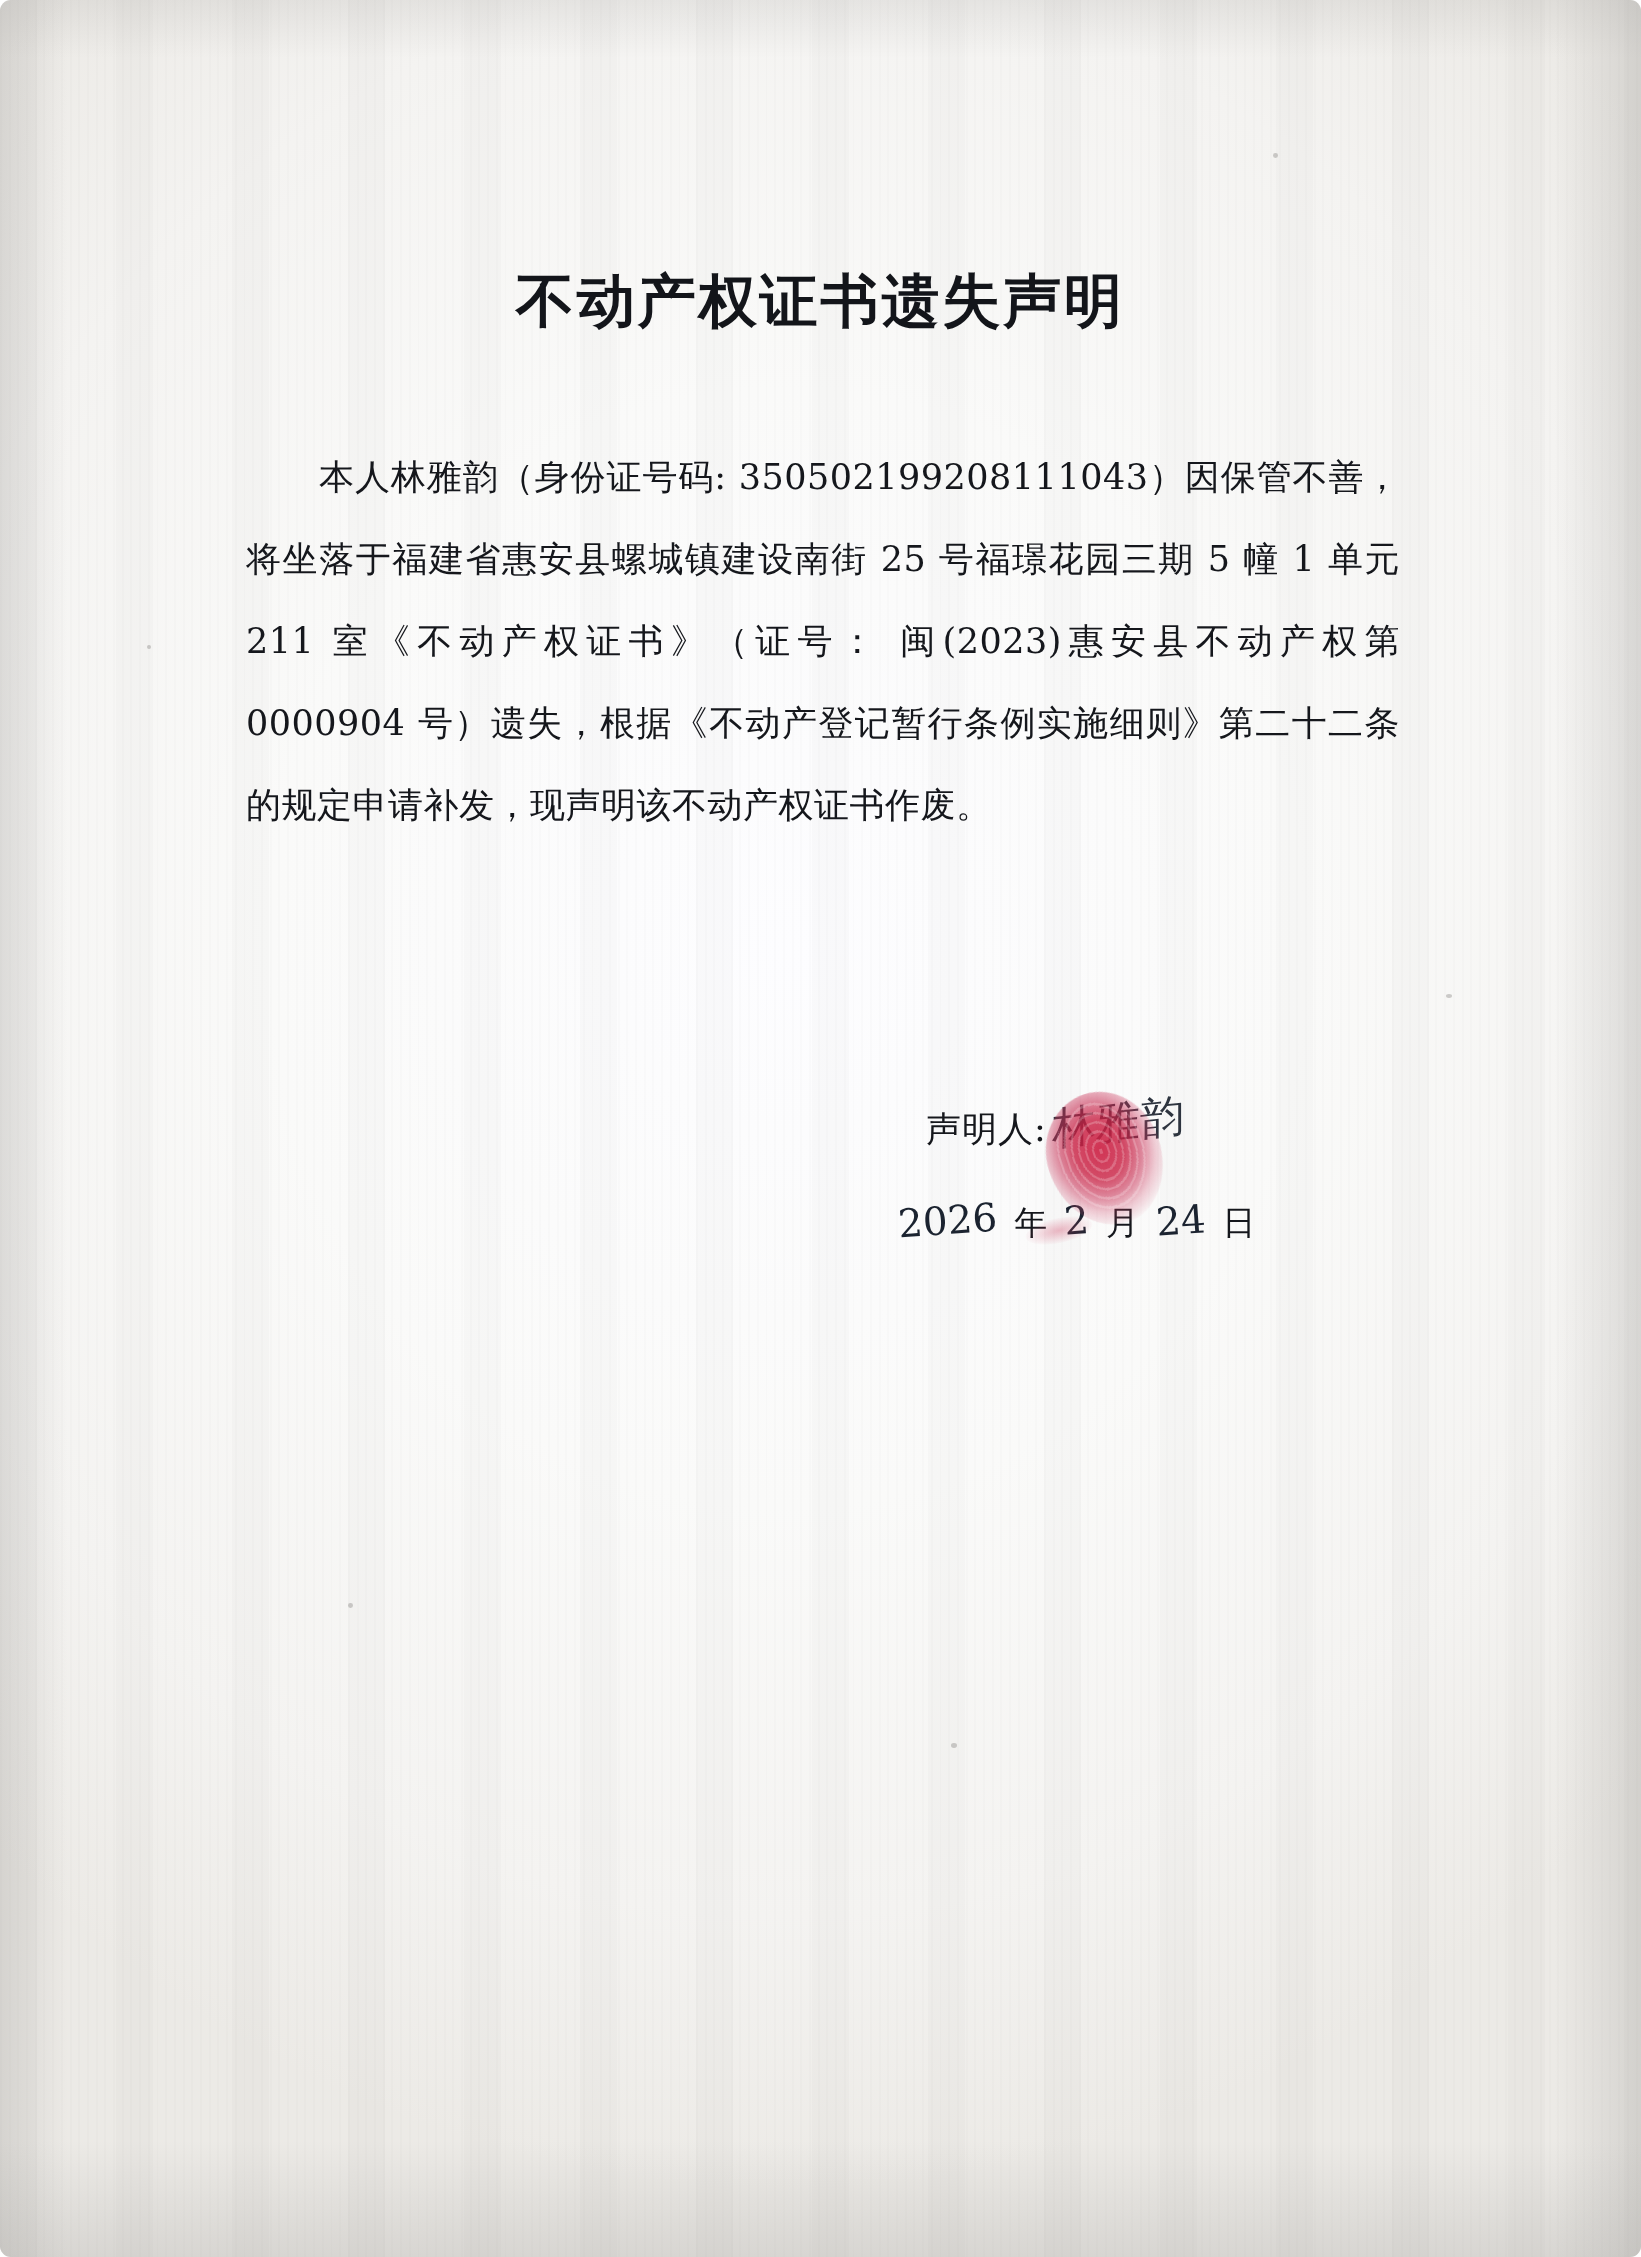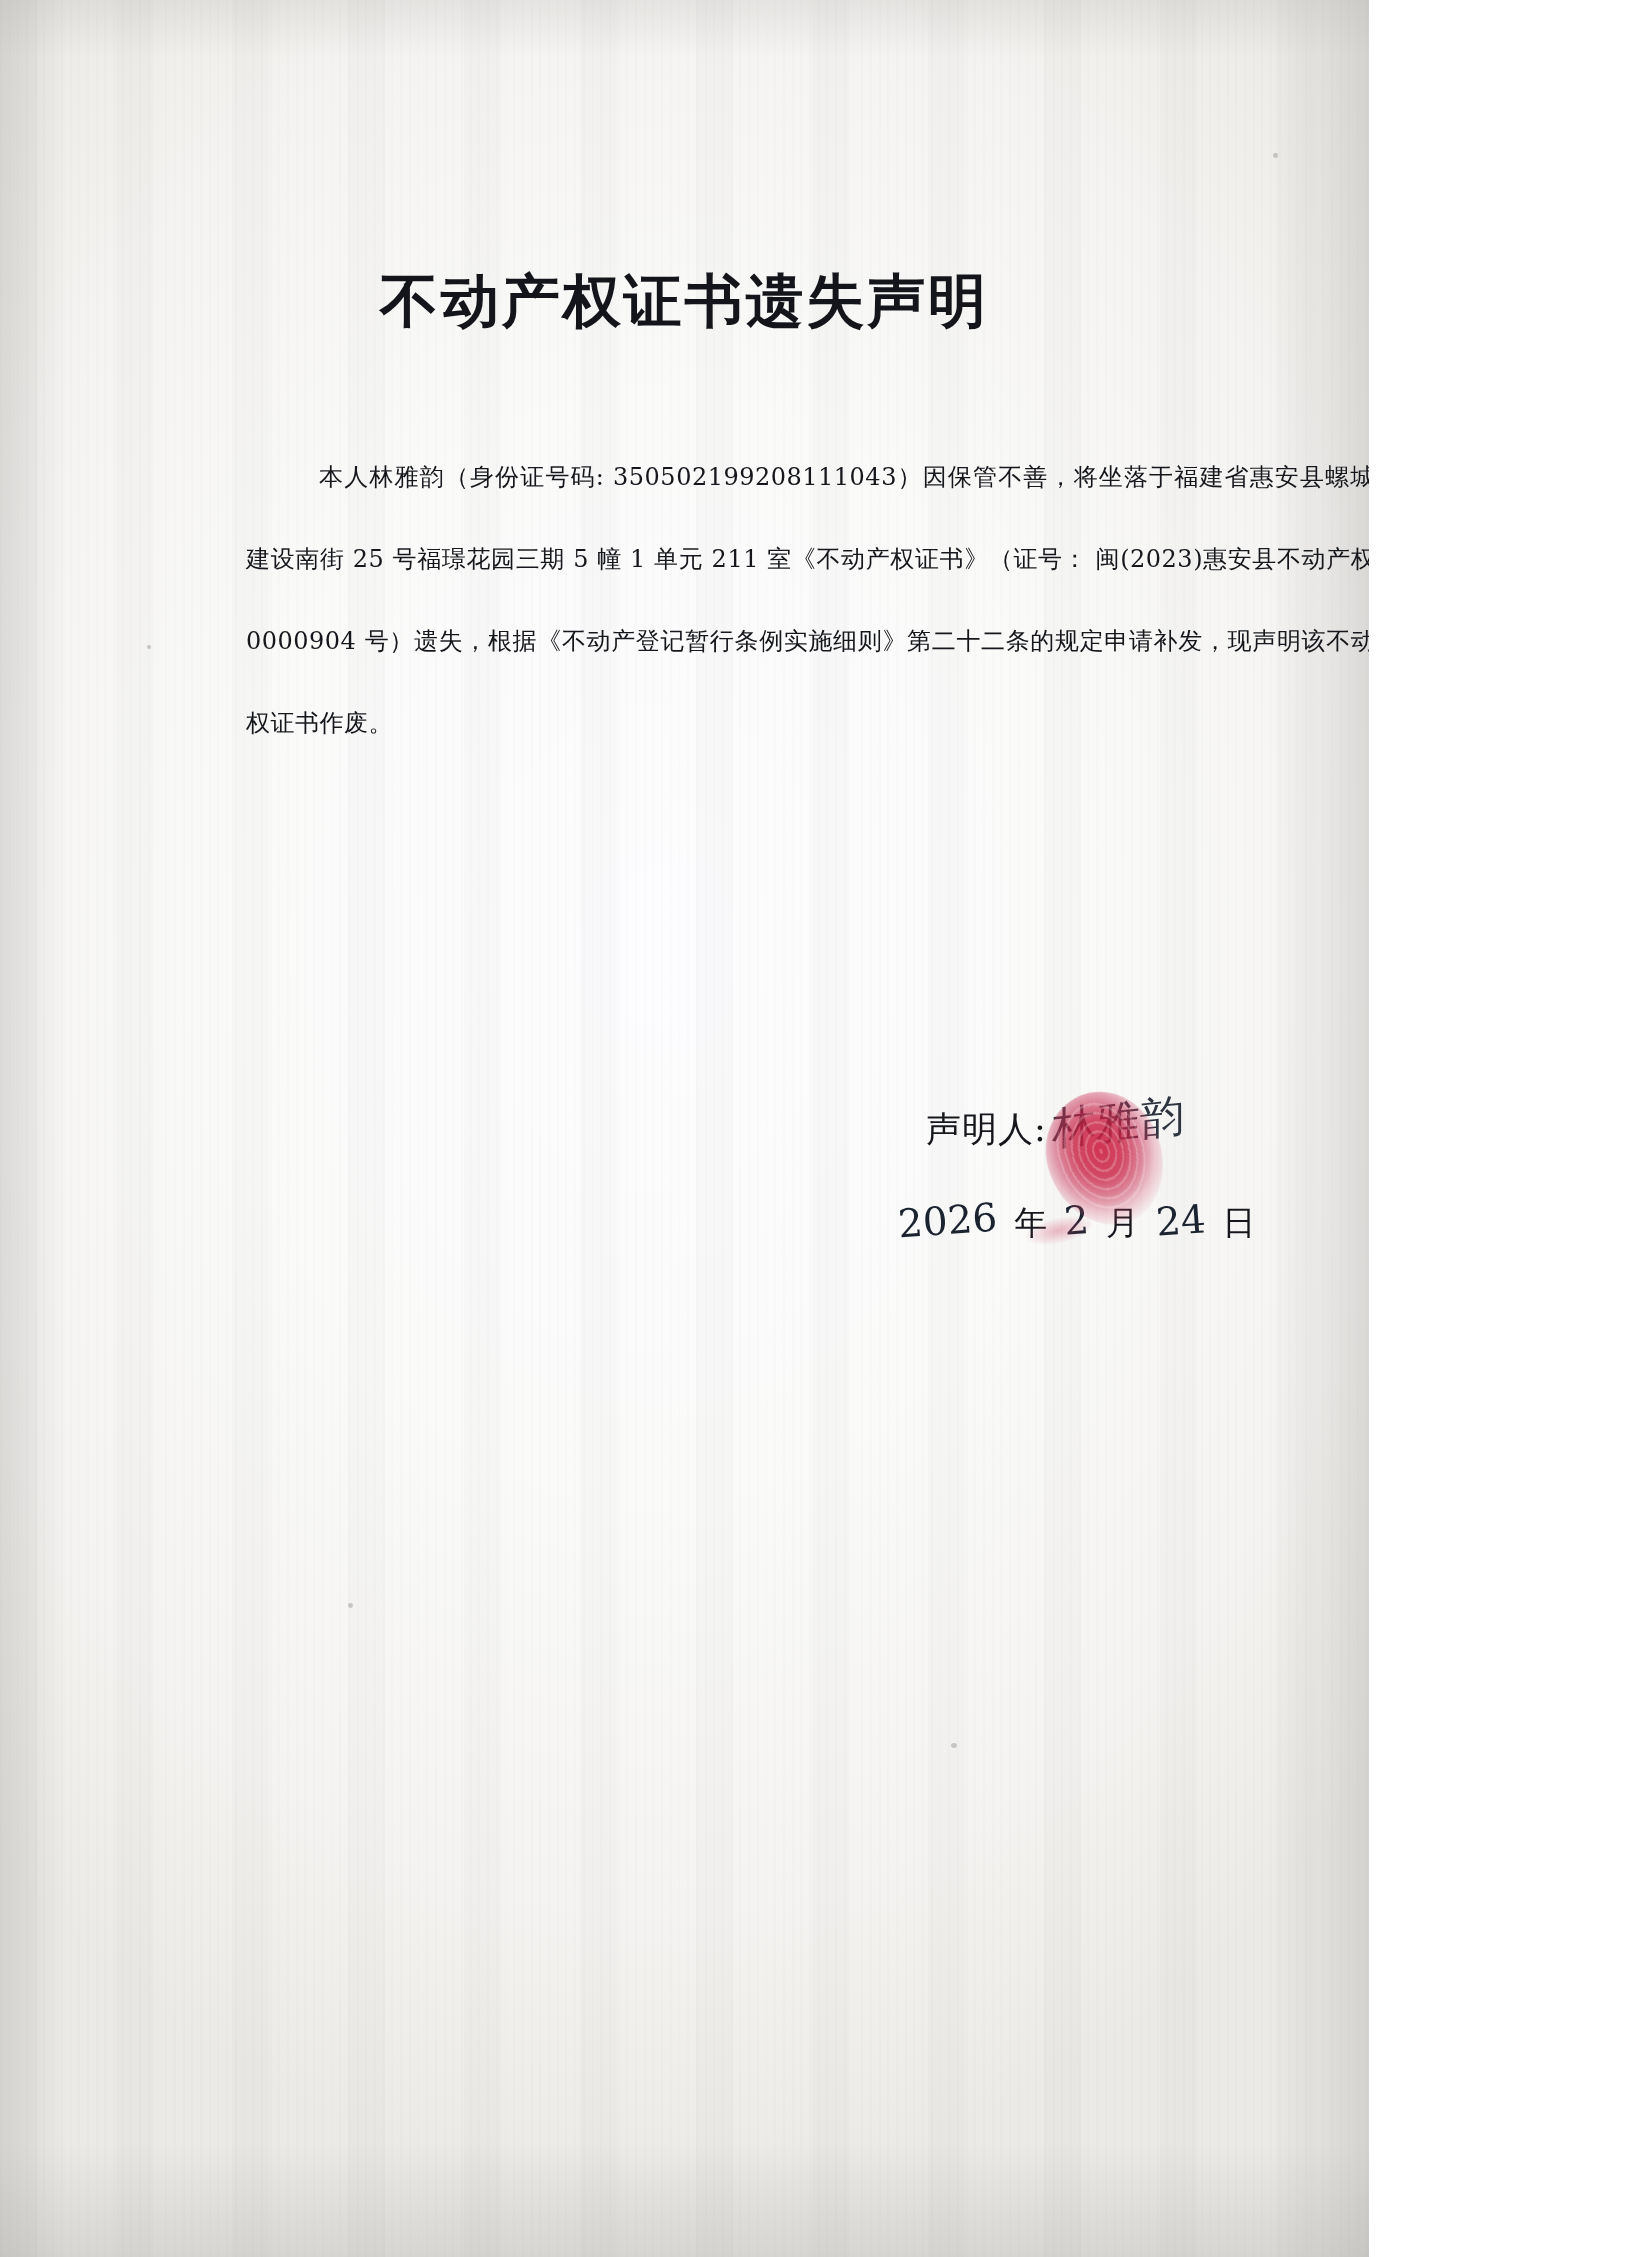--- a/index.html
+++ b/index.html
@@ -5,25 +5,26 @@
   html, body {
     margin: 0;
     padding: 0;
     background: #ffffff;
   }
   body {
     font-family: "DejaVu Serif", "Liberation Serif", serif;
   }
   .page {
     position: relative;
-    width: 1369px;
+    width: 1641px;
     height: 2257px;
     overflow: hidden;
     background:
       radial-gradient(ellipse 70% 55% at 48% 42%, #fdfdff 0%, #fafaf9 45%, #f4f3f1 78%, #eceae6 100%);
+    border-radius: 11px;
   }
   
   .paper-texture {
     position: absolute;
     inset: 0;
     background-image:
       repeating-linear-gradient(90deg,
         rgba(0,0,0,0.012) 0px,
         rgba(0,0,0,0.012) 1.9px,
         rgba(255,255,255,0) 1.9px,
@@ -74,21 +75,21 @@
     color: #13151a;
   }
 
   .body-block {
     position: absolute;
     top: 436px;
     left: 246px;
     width: 1154px;
   }
   .para {
-    font-size: 24px;
+    font-size: 35px;
     line-height: 82px;
     color: #15171c;
     text-align: justify;
     text-justify: inter-ideograph;
     letter-spacing: 0.5px;
   }
   .para.indent {
     text-indent: 73px;
   }
   .para + .para {

